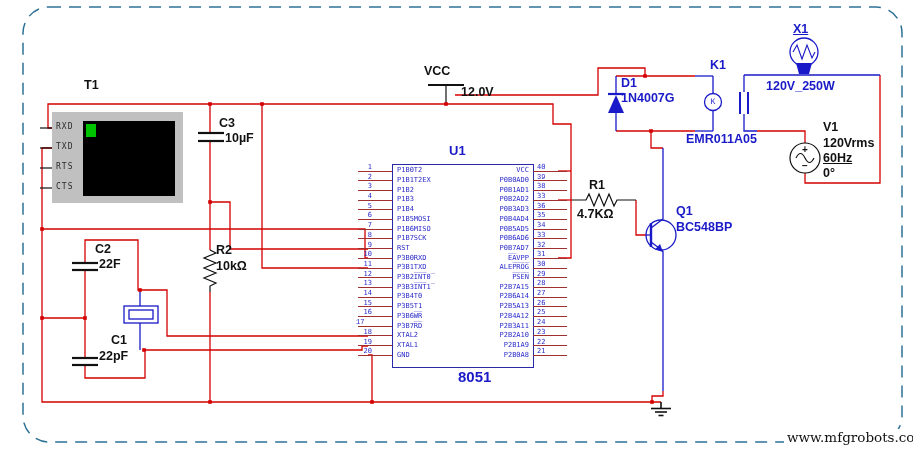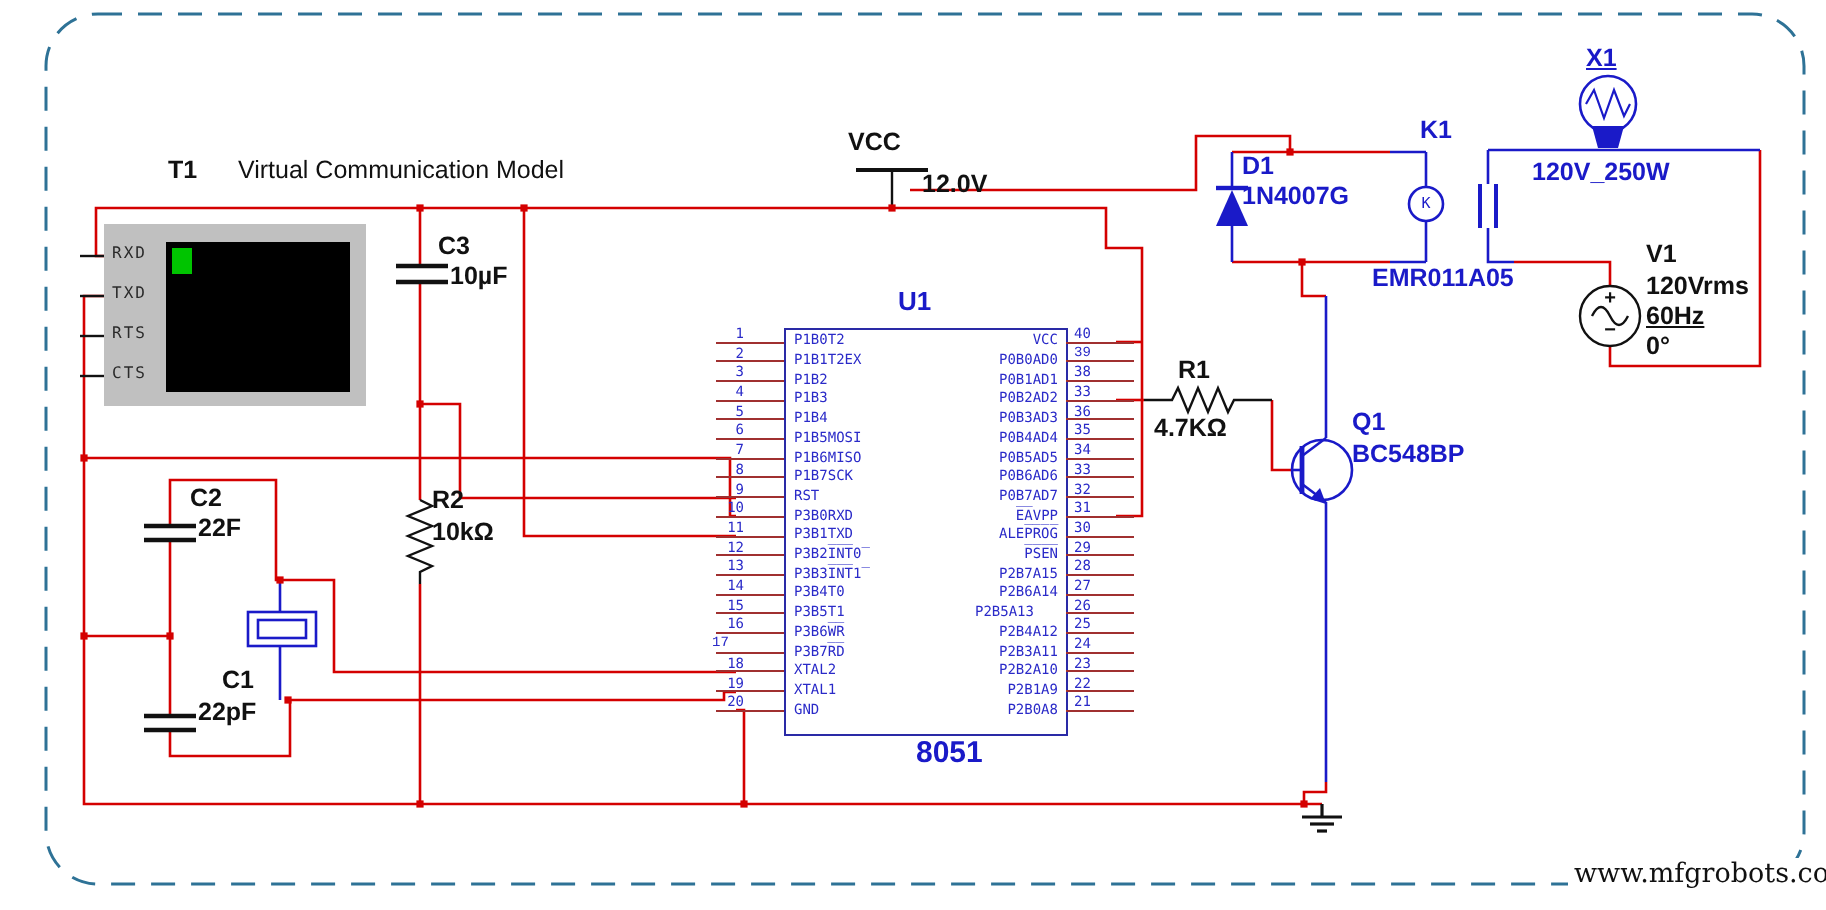--- a/index.html
+++ b/index.html
@@ -193,21 +193,20 @@
   <div id="terminal-box">
     <div id="terminal-screen">
       <div id="terminal-cursor"></div>
     </div>
   </div>
   <div class="lbl termpin mono" style="left:56px;top:123px;">RXD</div>
   <div class="lbl termpin mono" style="left:56px;top:143px;">TXD</div>
   <div class="lbl termpin mono" style="left:56px;top:163px;">RTS</div>
   <div class="lbl termpin mono" style="left:56px;top:183px;">CTS</div>
   <div class="lbl blk b ref" style="left:84px;top:79px;">T1</div>
-  <div class="lbl blk" style="left:119px;top:79px;font-size:12.5px;">Virtual Communication Model</div>
 
   <div id="chip-body"></div>
   <div id="chip-pins">
       <div class="pin-stub" style="left: 358px; top: 170.5px; width: 34px;"></div>
       <div class="pin-num" style="left: 356px; top: 162.9px; width: 16px; text-align: right;">1</div>
       <div class="pin-label" style="left: 397px; top: 166.3px; width: 90px; text-align: left;">P1B0T2</div>
       <div class="pin-stub" style="left: 358px; top: 180.2px; width: 34px;"></div>
       <div class="pin-num" style="left: 356px; top: 172.6px; width: 16px; text-align: right;">2</div>
       <div class="pin-label" style="left: 397px; top: 176px; width: 90px; text-align: left;">P1B1T2EX</div>
       <div class="pin-stub" style="left: 358px; top: 189.9px; width: 34px;"></div>
@@ -301,21 +300,21 @@
       <div class="pin-num" style="left: 537px; top: 269.6px; width: 16px; text-align: left;">29</div>
       <div class="pin-label" style="left: 400px; top: 273px; width: 129px; text-align: right;">P̅S̅E̅N̅</div>
       <div class="pin-stub" style="left: 533px; top: 286.9px; width: 34px;"></div>
       <div class="pin-num" style="left: 537px; top: 279.3px; width: 16px; text-align: left;">28</div>
       <div class="pin-label" style="left: 400px; top: 282.7px; width: 129px; text-align: right;">P2B7A15</div>
       <div class="pin-stub" style="left: 533px; top: 296.6px; width: 34px;"></div>
       <div class="pin-num" style="left: 537px; top: 289px; width: 16px; text-align: left;">27</div>
       <div class="pin-label" style="left: 400px; top: 292.4px; width: 129px; text-align: right;">P2B6A14</div>
       <div class="pin-stub" style="left: 533px; top: 306.3px; width: 34px;"></div>
       <div class="pin-num" style="left: 537px; top: 298.7px; width: 16px; text-align: left;">26</div>
-      <div class="pin-label" style="left: 388px; top: 302.1px; width: 129px; text-align: right;">P2B5A13</div>
+      <div class="pin-label" style="left: 400px; top: 302.1px; width: 129px; text-align: right;">P2B5A13</div>
       <div class="pin-stub" style="left: 533px; top: 316px; width: 34px;"></div>
       <div class="pin-num" style="left: 537px; top: 308.4px; width: 16px; text-align: left;">25</div>
       <div class="pin-label" style="left: 400px; top: 311.8px; width: 129px; text-align: right;">P2B4A12</div>
       <div class="pin-stub" style="left: 533px; top: 325.7px; width: 34px;"></div>
       <div class="pin-num" style="left: 537px; top: 318.1px; width: 16px; text-align: left;">24</div>
       <div class="pin-label" style="left: 400px; top: 321.5px; width: 129px; text-align: right;">P2B3A11</div>
       <div class="pin-stub" style="left: 533px; top: 335.4px; width: 34px;"></div>
       <div class="pin-num" style="left: 537px; top: 327.8px; width: 16px; text-align: left;">23</div>
       <div class="pin-label" style="left: 400px; top: 331.2px; width: 129px; text-align: right;">P2B2A10</div>
       <div class="pin-stub" style="left: 533px; top: 345.1px; width: 34px;"></div>

